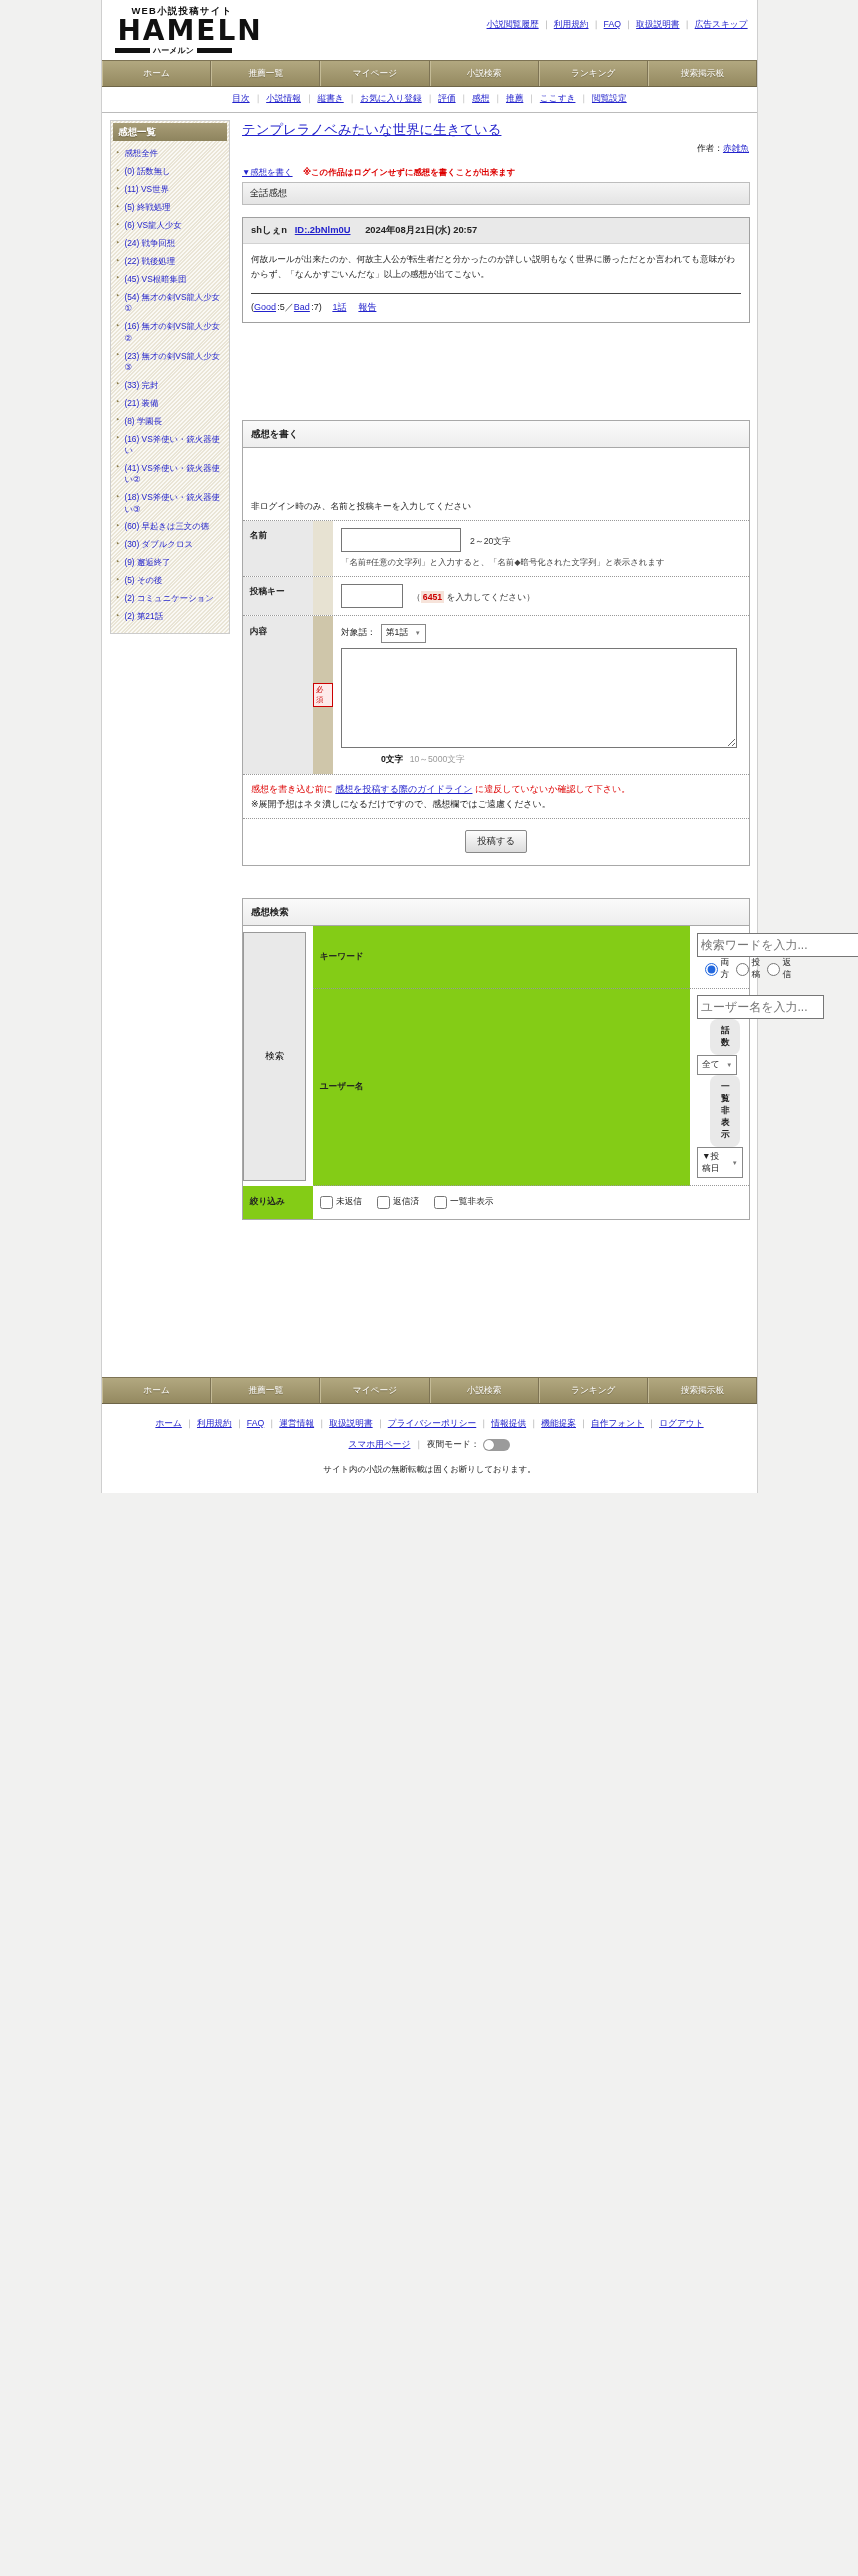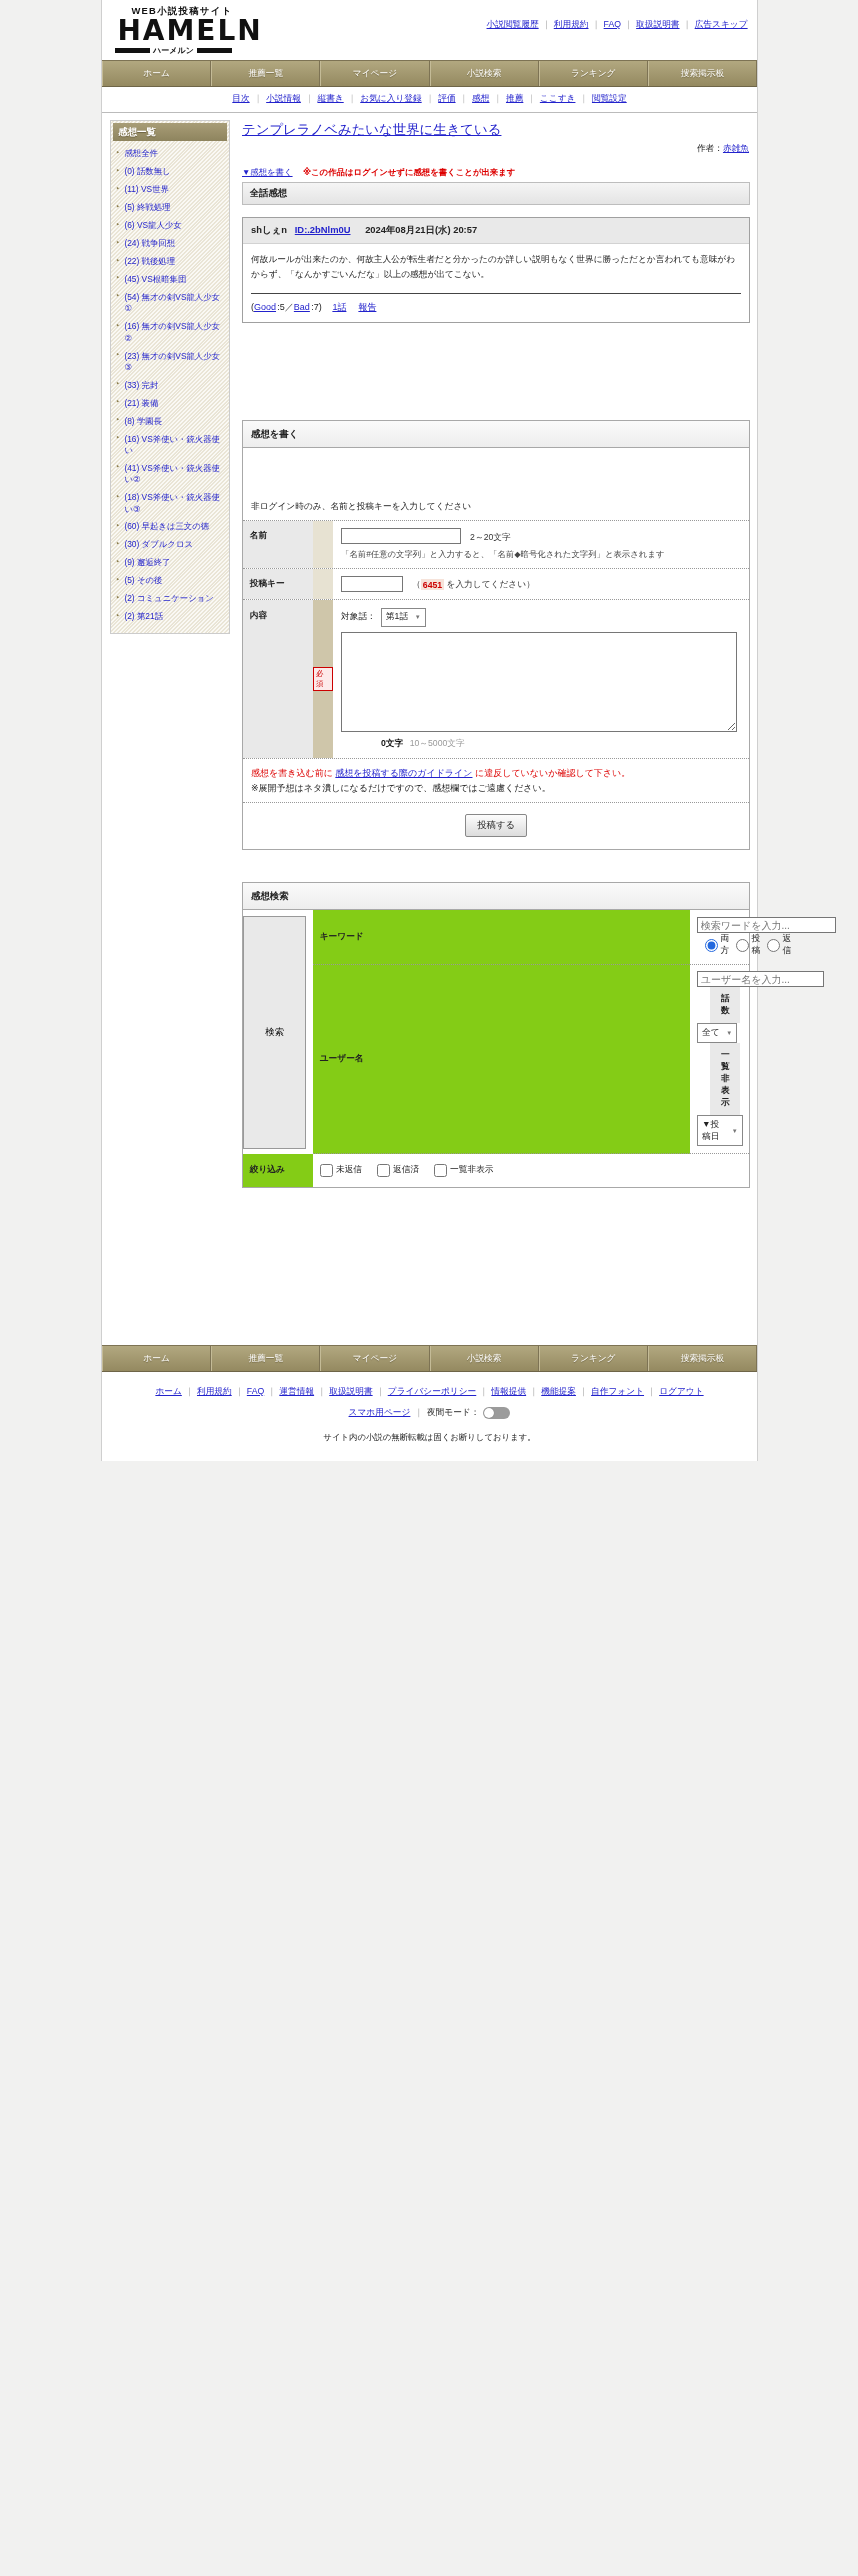--- a/index.html
+++ b/index.html
@@ -55,21 +55,21 @@
   .sb-arrow { position:absolute; left:0; top:2.7px; color:#8a7b4a; font-size:7.4px; }
   .sidebar a { text-decoration:none; color:#2525cc; }
   
   .main { flex:1; margin-left:12px; min-height:782px; }
   .novel-title { margin:1.3px 0 4px 0; font-size:13.4px; font-weight:normal; }
   .author-line { text-align:right; font-size:8.7px; margin:1.3px 1.3px 0 0; }
   .write-line { font-size:8.4px; margin:12px 0 4px 0; }
   .write-line .warn { color:#dd0000; font-weight:bold; margin-left:8px; }
   .section-bar {
     background:linear-gradient(#f5f5f5,#e4e4e4); border:0.7px solid #bdbdbd;
-    font-weight:bold; font-size:9.4px; padding:4px 6.7px;
+    font-weight:normal; font-size:9.4px; padding:4px 6.7px;
   }
   
   .comment-box { border:0.7px solid #a0a0a0; margin-top:12px; background:#fff; }
   .comment-head { background:#e9e9e9; padding:6px 8px; font-size:9.4px; font-weight:bold; border-bottom:0.7px solid #d2d2d2; }
   .comment-head .cid { margin-left:5.3px; }
   .comment-head .cdate { margin-left:12px; }
   .comment-body { padding:8px 8px 2.7px 8px; font-size:8.7px; line-height:1.75; color:#222; }
   .comment-sep { border:none; border-top:0.7px solid #444; margin:8px 8px 0 8px; }
   .comment-foot { padding:6.7px 8px 8px 8px; font-size:9px; }
   .comment-foot a { margin-right:1.3px; }
@@ -78,21 +78,21 @@
   .form-box { border:0.7px solid #a8a8a8; background:#fff; }
   .write-form { margin-top:97px; }
   .search-form { margin-top:32px; }
   .box-title { padding:6.7px 8px; font-weight:bold; font-size:9.4px; background:linear-gradient(#fafafa,#ededed); border-bottom:0.7px solid #a8a8a8; }
   .box-note { padding:7.4px 8px; font-size:8.7px; border-bottom:0.7px dotted #999;margin-top:45px; }
   .form-row { display:grid; grid-template-columns:70px 20px 1fr; border-bottom:0.7px dotted #999; }
   .row-label { background:#e9e9e9; padding:9.4px 6.7px; font-weight:bold; font-size:8.7px; }
   .row-strip { background:#e7e2d2; display:flex; align-items:center; justify-content:center; }
   .content-row .row-strip { background:#cfc6aa; }
   .row-field { padding:7.4px 8px; font-size:8.7px; }
-  .txt { border:0.7px solid #767676; height:16px; padding:1.3px 2.7px; font-size:10px; font-family:inherit; }
+  .txt { border:0.7px solid #767676; height:24px; padding:1.3px 2.7px; font-size:12px; font-family:inherit; }
   .name-input { width:120px; }
   .key-input { width:62px; }
   .hint { margin-left:6.7px; color:#333; }
   .help { margin-top:4.7px; font-size:8.4px; color:#444; }
   .key-code { color:#cc0000; font-weight:bold; background:#f6e3da; padding:0.7px 2px; }
   .required-badge { color:#c00; border:0.7px solid #c00; background:#fdeaea; font-size:7.4px; padding:0.7px 2px; }
   .sel { display:inline-flex; align-items:center; border:0.7px solid #888; background:#fff; padding:2.7px 4px; font-size:8.7px; cursor:pointer; }
   .sel-arrow { font-size:6px; color:#777; margin-left:6.7px; }
   .target-line { margin-bottom:4px; }
   .target-line .t-label { font-size:8.7px; margin-right:2.7px; }
@@ -112,21 +112,21 @@
   .sg-label { background:#84cc16; font-weight:bold; font-size:8.7px; padding:0 6.7px; display:flex; align-items:center; border-bottom:0.7px dotted #999; min-height:33px; }
   .sg-field { padding:6.7px 6.7px; font-size:8.7px; display:flex; align-items:center; flex-wrap:wrap; border-bottom:0.7px dotted #999; }
   .sg-last { border-bottom:none; }
   .sg-btncell { grid-row:1 / 3; display:flex; align-items:stretch; padding:5.3px 6.7px 5.3px 0; }
   .search-btn { flex:1; background:#e9e9e9; border:0.7px solid #999; font-size:9.4px; cursor:pointer; font-family:inherit; }
   .kw-input { width:249px; }
   .user-input { width:127px; }
   .radio-group { margin-left:8px; display:inline-flex; align-items:center; gap:6.7px; }
   .radio-group label { display:inline-flex; align-items:center; gap:1.3px; cursor:pointer; }
   input[type=radio], input[type=checkbox] { accent-color:#2469de; margin:0 1.3px 0 0; }
-  .chip { background:#e9e9e9; font-weight:bold; padding:6px 10.7px; margin-left:13.4px; margin-right:8px; }
+  .chip { background:#e9e9e9; font-weight:bold; padding:6px 10.7px; margin-left:13.4px; margin-right:8px;border-radius:8px; }
   .cb-group label { margin-right:14.7px; display:inline-flex; align-items:center; gap:2px; cursor:pointer; }
   
   .footer-nav { margin-top:157px; }
   .footer-links { text-align:center; font-size:8.7px; margin-top:13.4px; }
   .footer-links a + a::before { content:"｜"; color:#999; margin:0 3.3px; display:inline-block; text-decoration:none; }
   .mobile-row { text-align:center; font-size:8.7px; margin-top:9.4px; display:flex; justify-content:center; align-items:center; gap:4px; }
   .mobile-row .pipe { color:#999; }
   .toggle { width:27px; height:11.4px; background:#9b9b9b; border-radius:6px; position:relative; display:inline-block; cursor:pointer; }
   .toggle .knob { position:absolute; left:0.7px; top:0.7px; width:10px; height:10px; border-radius:50%; background:#fff; box-shadow:0 0 0.7px rgba(0,0,0,.5); }
   .copyright { text-align:center; font-size:8.4px; margin-top:13.4px; color:#222; }

